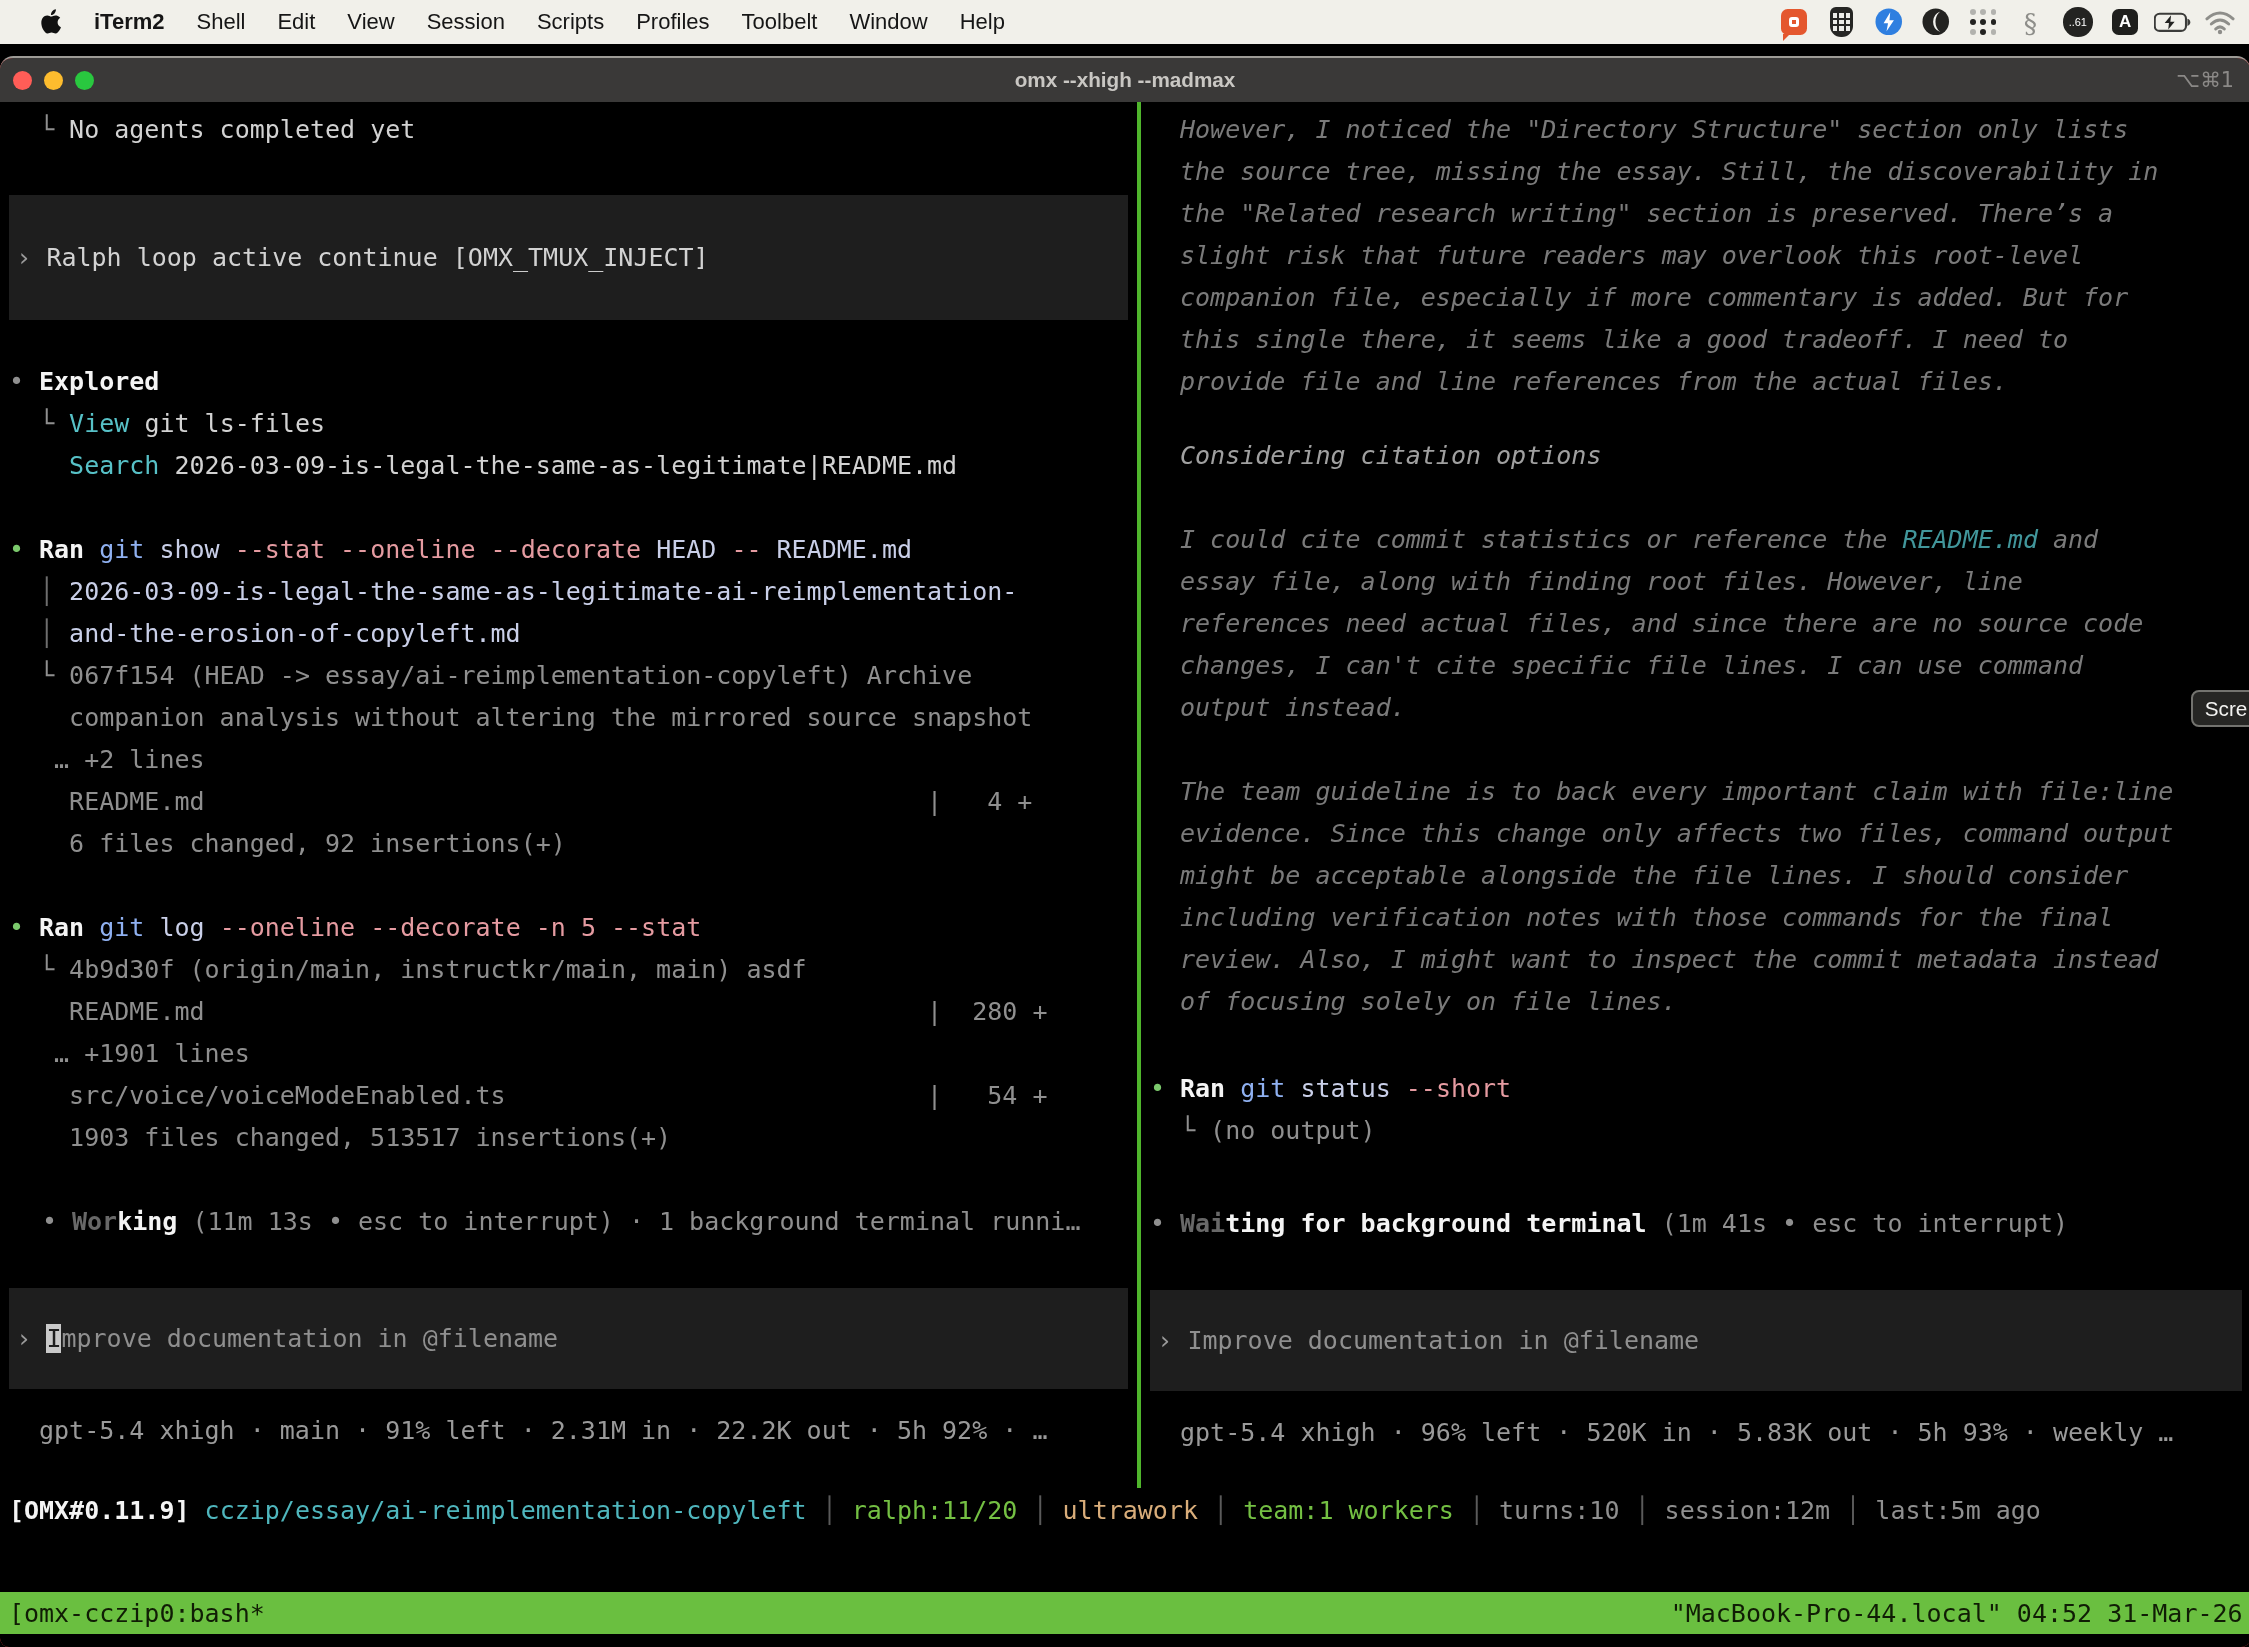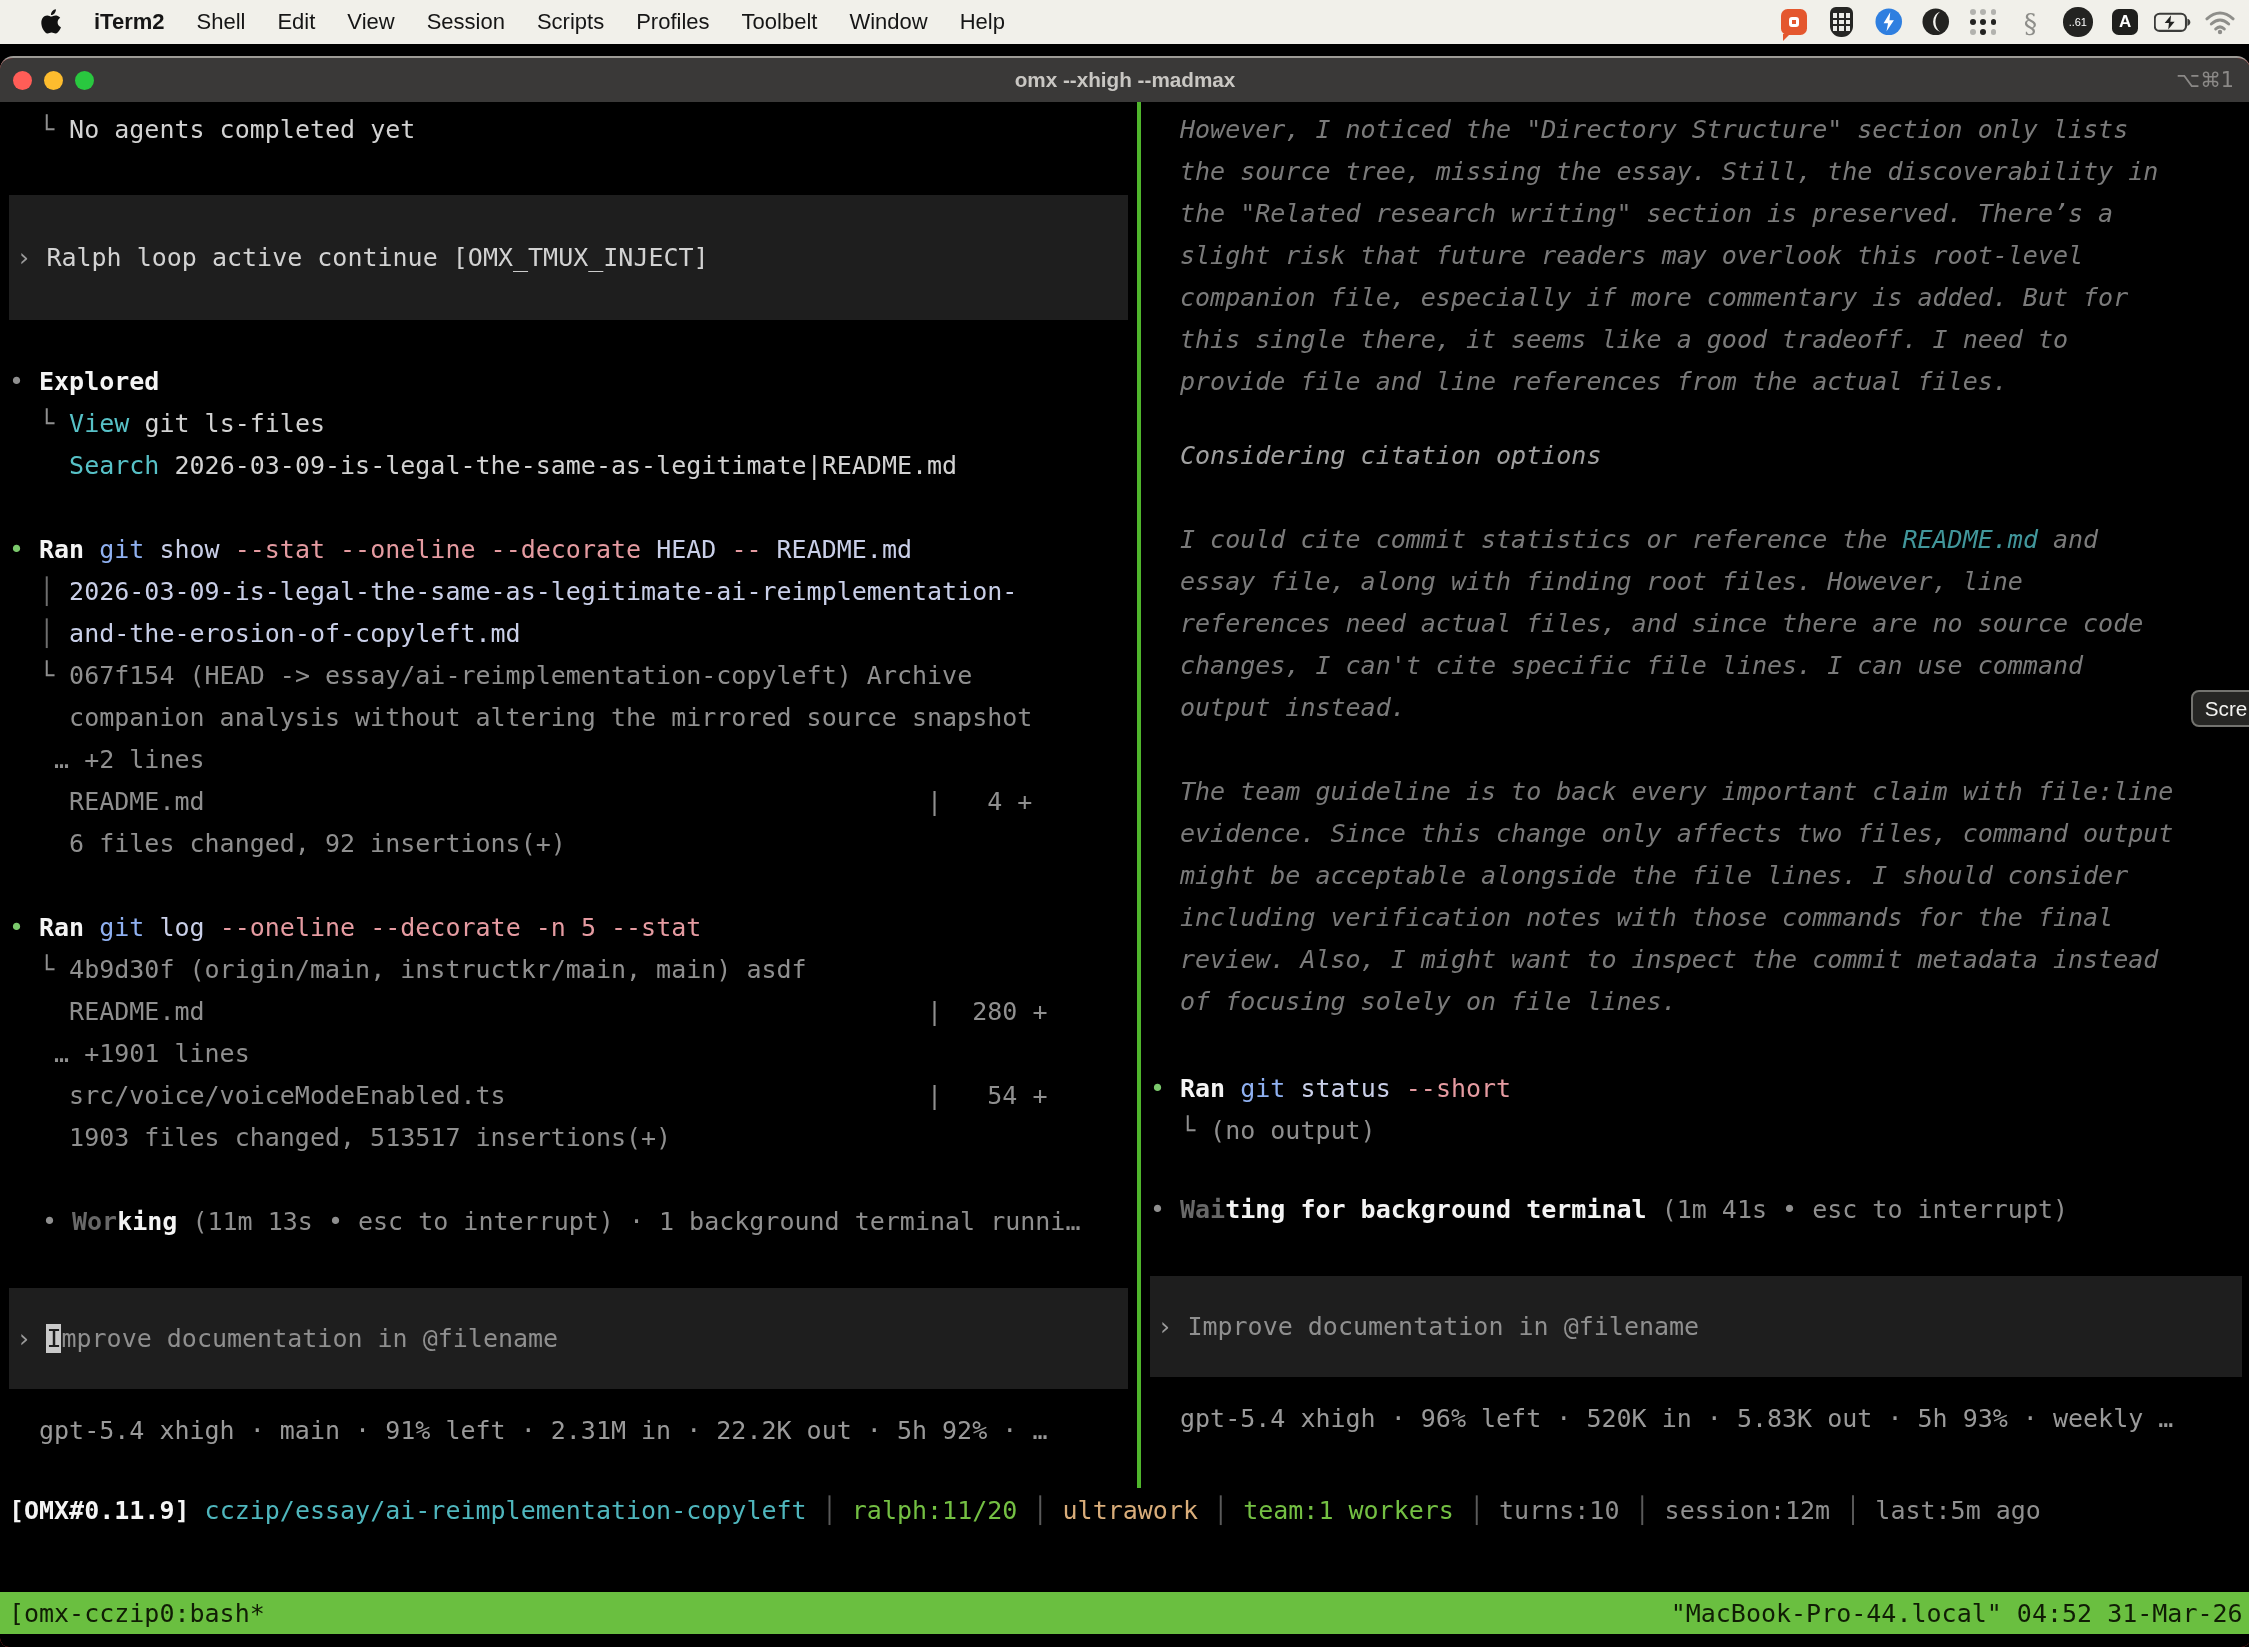--- a/index.html
+++ b/index.html
@@ -67,21 +67,21 @@
   .pane.right .inject-box, .pane.right .input-box { width:1092px; }
 
   .m-explored { margin-top:41px; }
   .m-gitshow  { margin-top:42px; }
   .m-gitlog   { margin-top:42px; }
   .m-working  { margin-top:42px;margin-left:33px; }
   .m-status   { margin-top:20.7px; }
   .m-heading  { margin-top:32px; }
   .m-para     { margin-top:42px; }
   .m-gitstat  { margin-top:45px; }
-  .m-waiting  { margin-top:37px; }
+  .m-waiting  { margin-top:51px; }
 
   
   .c-w   { color:#d2d2d2; }
   .c-bw  { color:#f4f4f4; font-weight:bold; }
   .c-g   { color:#8f8f8f; }
   .c-st  { color:#9a9a9a; }
   .c-dg  { color:#6e6e6e; }
   .c-dgb { color:#686868; font-weight:bold; }
   .c-cy  { color:#57c1c7; }
   .c-bl  { color:#8fb0f0; }

